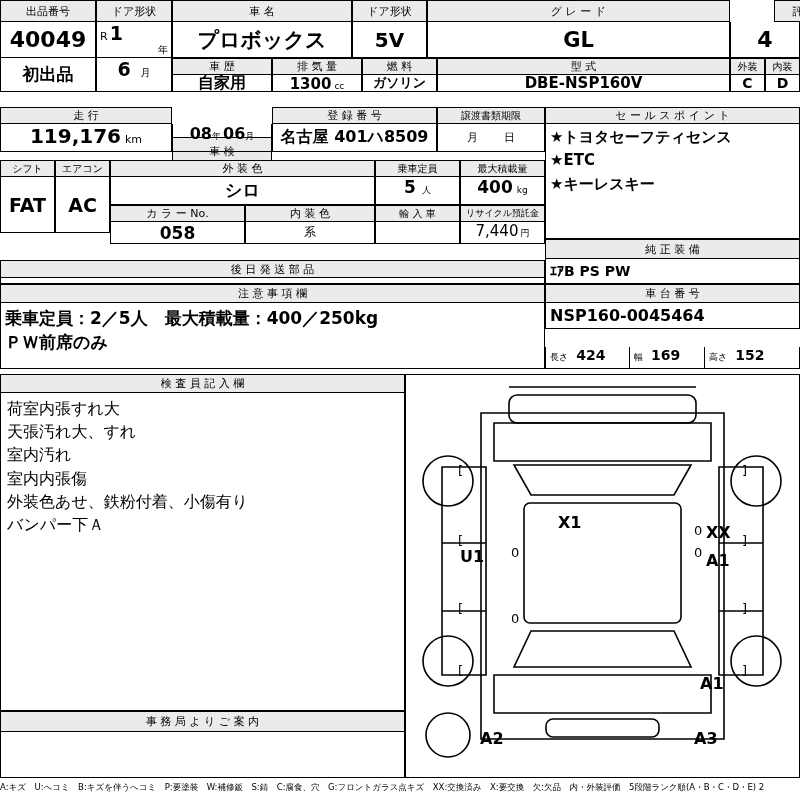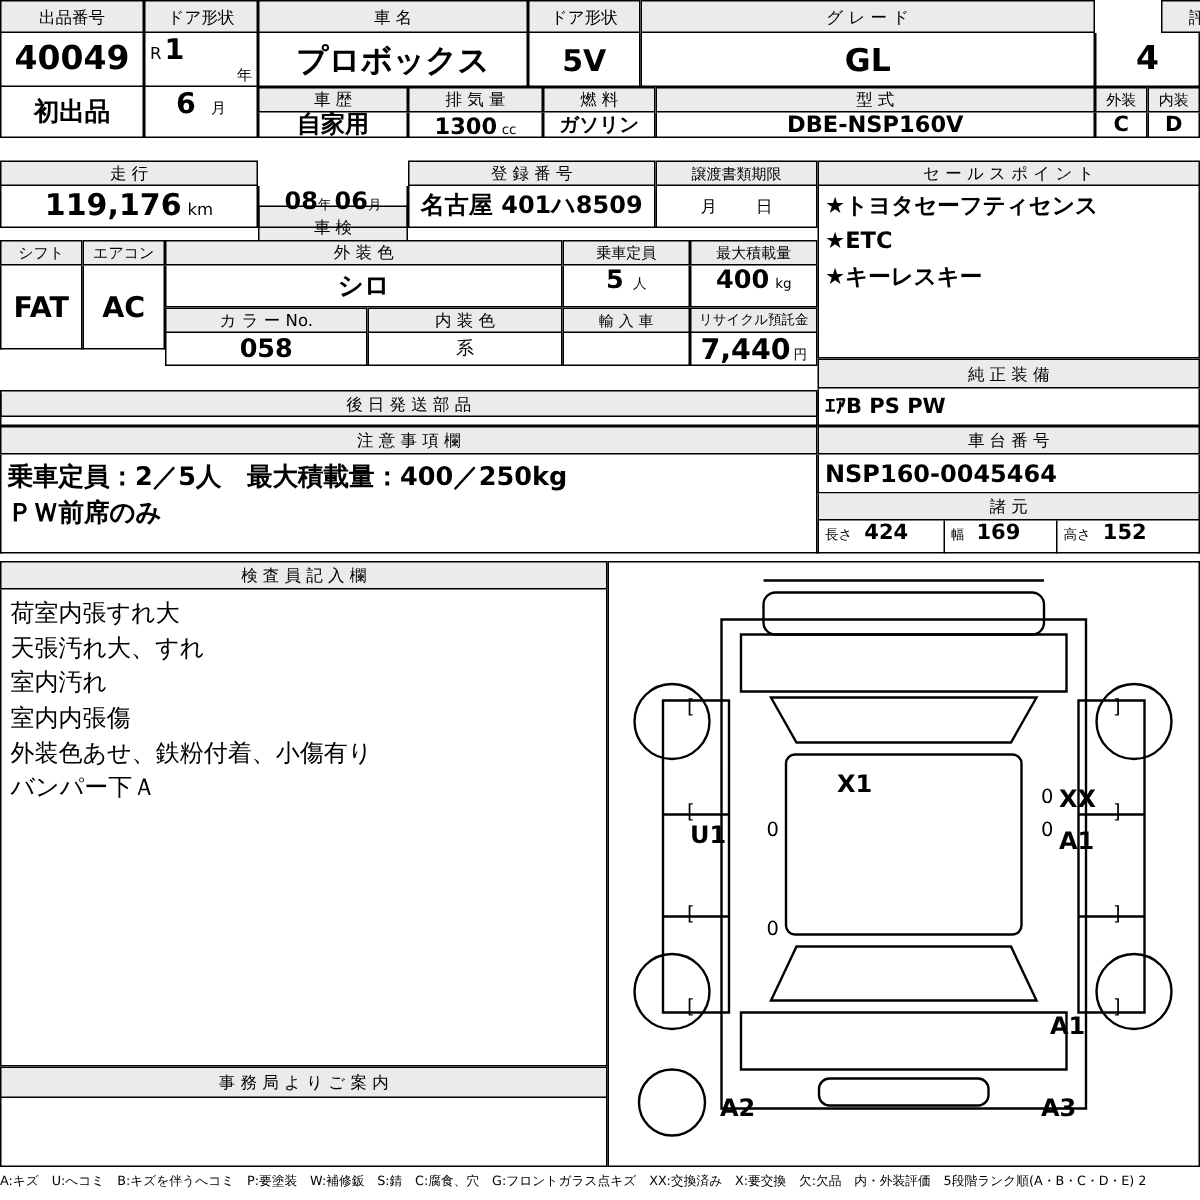--- a/index.html
+++ b/index.html
@@ -138,40 +138,39 @@
   <div class="bx lbl gray" style="left:110px;top:205px;width:135px;height:17px;">カ ラ ー No.</div>
   <div class="bx lbl gray" style="left:245px;top:205px;width:130px;height:17px;">内 装 色</div>
   <div class="bx val" style="left:110px;top:222px;width:135px;height:22px;border-top:none;font-size:17px;font-weight:bold;">058</div>
   <div class="bx val" style="left:245px;top:222px;width:130px;height:22px;border-top:none;font-size:12px;">系</div>
 
   <div class="bx lbl gray" style="left:375px;top:205px;width:85px;height:17px;font-size:10px;">輸 入 車</div>
   <div class="bx lbl gray" style="left:460px;top:205px;width:85px;height:17px;font-size:9px;">リサイクル預託金</div>
   <div class="bx" style="left:375px;top:222px;width:85px;height:22px;border-top:none;"></div>
   <div class="bx" style="left:460px;top:222px;width:85px;height:22px;border-top:none;">
     <div style="display:flex;align-items:baseline;justify-content:center;height:100%;">
-      <span style="font-size:19px;font-weight:bold;">7,440</span>
+      <span style="font-size:15px;font-weight:normal;">7,440</span>
       <span class="xsm" style="margin-left:2px;">円</span>
     </div>
   </div>
 
   <div class="bx lbl gray" style="left:0;top:260px;width:545px;height:18px;">後 日 発 送 部 品</div>
   <div class="bx" style="left:0;top:262px;width:545px;height:22px;border-top:none;"></div>
 
   <div class="bx lbl gray" style="left:545px;top:239px;width:255px;height:20px;">純 正 装 備</div>
   <div class="bx lft" style="left:545px;top:259px;width:255px;height:25px;border-top:none;display:flex;align-items:center;font-size:14px;font-weight:bold;">ｴｱB PS PW</div>
 
   <div class="bx lbl gray" style="left:0;top:284px;width:545px;height:19px;">注 意 事 項 欄</div>
   <div class="bx wrap" style="left:0;top:303px;width:545px;height:66px;border-top:none;font-size:17px;font-weight:bold;line-height:1.4;padding-top:4px;">
     <div>乗車定員：2／5人　最大積載量：400／250kg</div>
     <div>ＰＷ前席のみ</div>
   </div>
 
   <div class="bx lbl gray" style="left:545px;top:284px;width:255px;height:19px;">車 台 番 号</div>
   <div class="bx lft" style="left:545px;top:303px;width:255px;height:26px;border-top:none;display:flex;align-items:center;font-size:16px;font-weight:bold;">NSP160-0045464</div>
-  <div class="bx lbl gray" style="left:545px;top:329px;width:255px;height:18px;border-top:none;">諸 元</div>
 
   <div class="bx" style="left:545px;top:347px;width:85px;height:22px;border-top:none;">
     <div style="display:flex;align-items:baseline;height:100%;padding-left:4px;">
       <span class="xsm">長さ</span>
       <span style="font-size:14px;font-weight:bold;margin-left:8px;">424</span>
     </div>
   </div>
   <div class="bx" style="left:630px;top:347px;width:75px;height:22px;border-top:none;border-left:none;">
     <div style="display:flex;align-items:baseline;height:100%;padding-left:4px;">
       <span class="xsm">幅</span>

